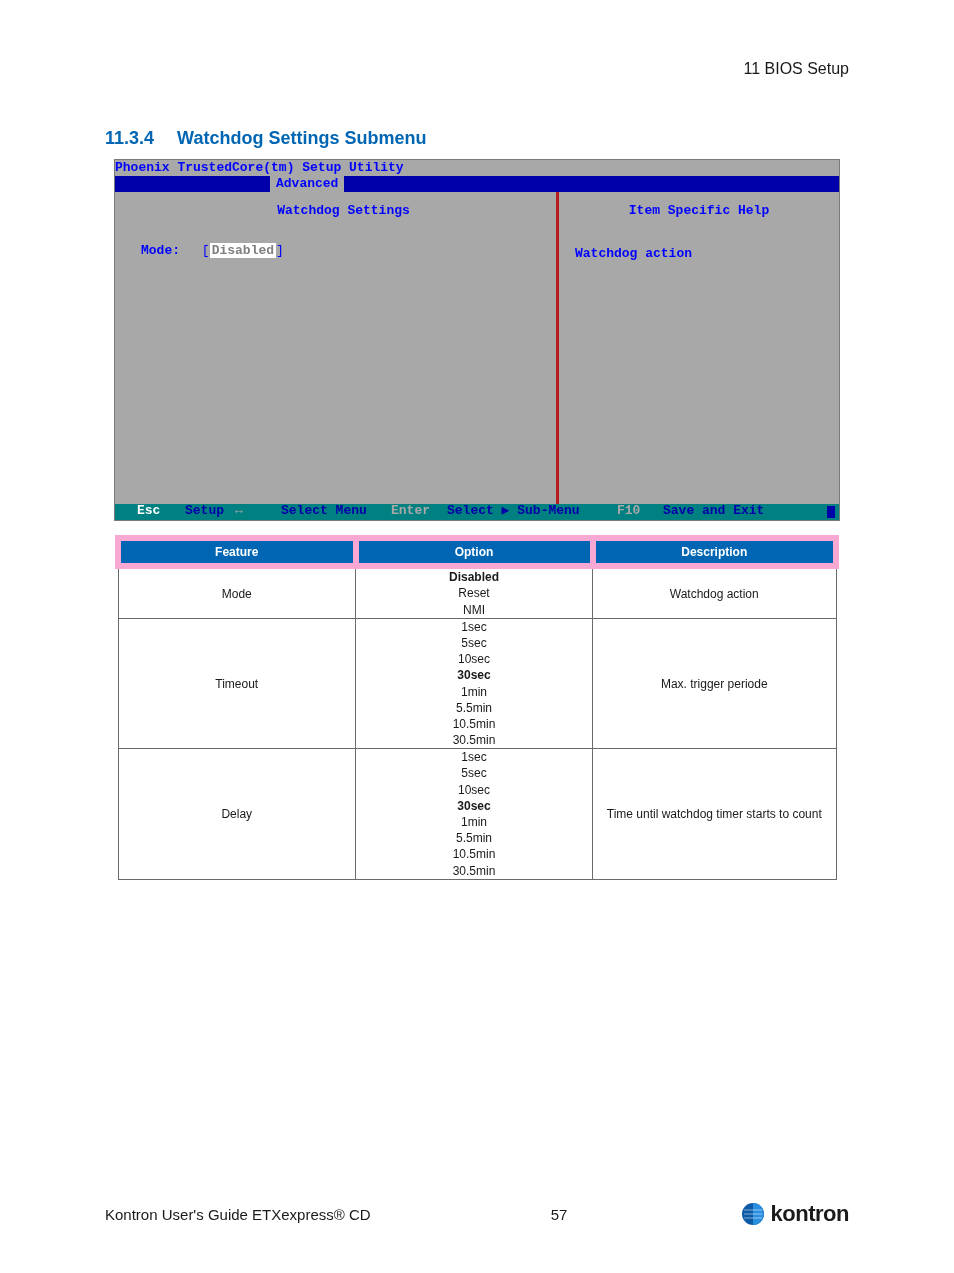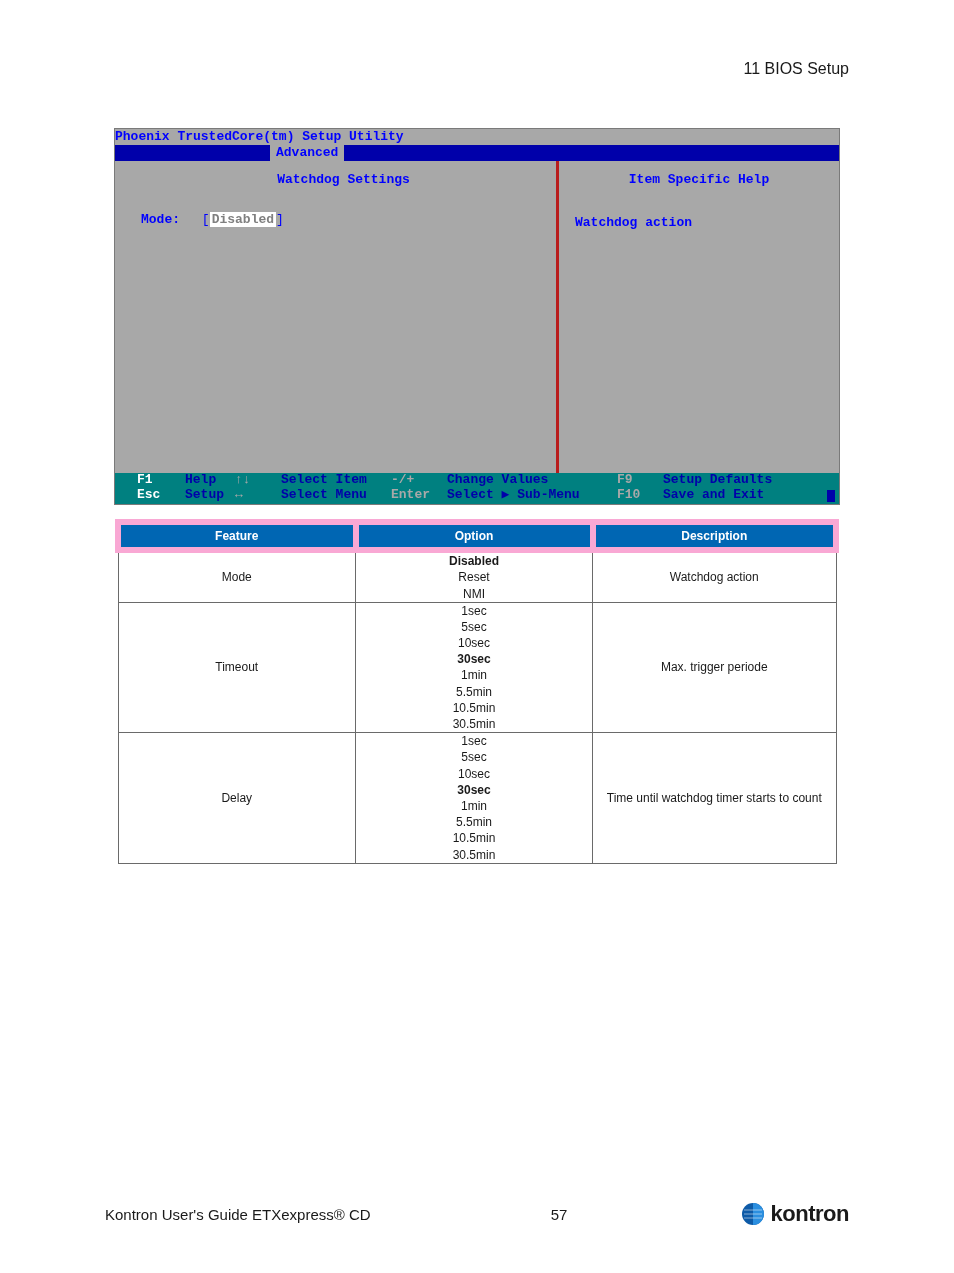--- a/index.html
+++ b/index.html
@@ -204,50 +204,44 @@
   }
   .footer-logo svg { margin-right: 6px; }
 </style>
 </head>
 <body>
 
 <div class="page">
 
   <div class="header-running">11 BIOS Setup</div>
 
+  <div class="section-heading">
+    <span class="section-number">11.3.4</span>
+    <span>Watchdog Settings Submenu</span>
+  </div>
 
   <div class="bios">
     <div class="bios-title">Phoenix TrustedCore(tm) Setup Utility</div>
     <div class="bios-menubar">
       <div class="bios-menu-tab">Advanced</div>
     </div>
     <div class="bios-body">
       <div class="bios-left">
         <div class="bios-subtitle">Watchdog Settings</div>
         <div class="bios-mode-row">
           <span class="bios-mode-label">Mode:</span>
           <span class="bios-mode-value">[<span class="bios-mode-value-inner">Disabled</span>]</span>
         </div>
       </div>
       <div class="bios-right">
         <div class="bios-help-title">Item Specific Help</div>
         <div class="bios-help-text">Watchdog action</div>
       </div>
     </div>
     <div class="bios-footer">
-      <div class="bios-footer-row">
-        <span class="bf-col1">F1</span>
-        <span class="bf-col2 bf-col2b">Help</span>
-        <span class="bf-col3">↑↓</span>
-        <span class="bf-col4">Select Item</span>
-        <span class="bf-col5">-/+</span>
-        <span class="bf-col6">Change Values</span>
-        <span class="bf-col7">F9</span>
-        <span class="bf-col8">Setup Defaults</span>
-      </div>
       <div class="bios-footer-row">
         <span class="bf-col1">Esc</span>
         <span class="bf-col2 bf-col2b">Setup</span>
         <span class="bf-col3">↔</span>
         <span class="bf-col4">Select Menu</span>
         <span class="bf-col5">Enter</span>
         <span class="bf-col6">Select ▶ Sub-Menu</span>
         <span class="bf-col7">F10</span>
         <span class="bf-col8">Save and Exit</span>
       </div>

